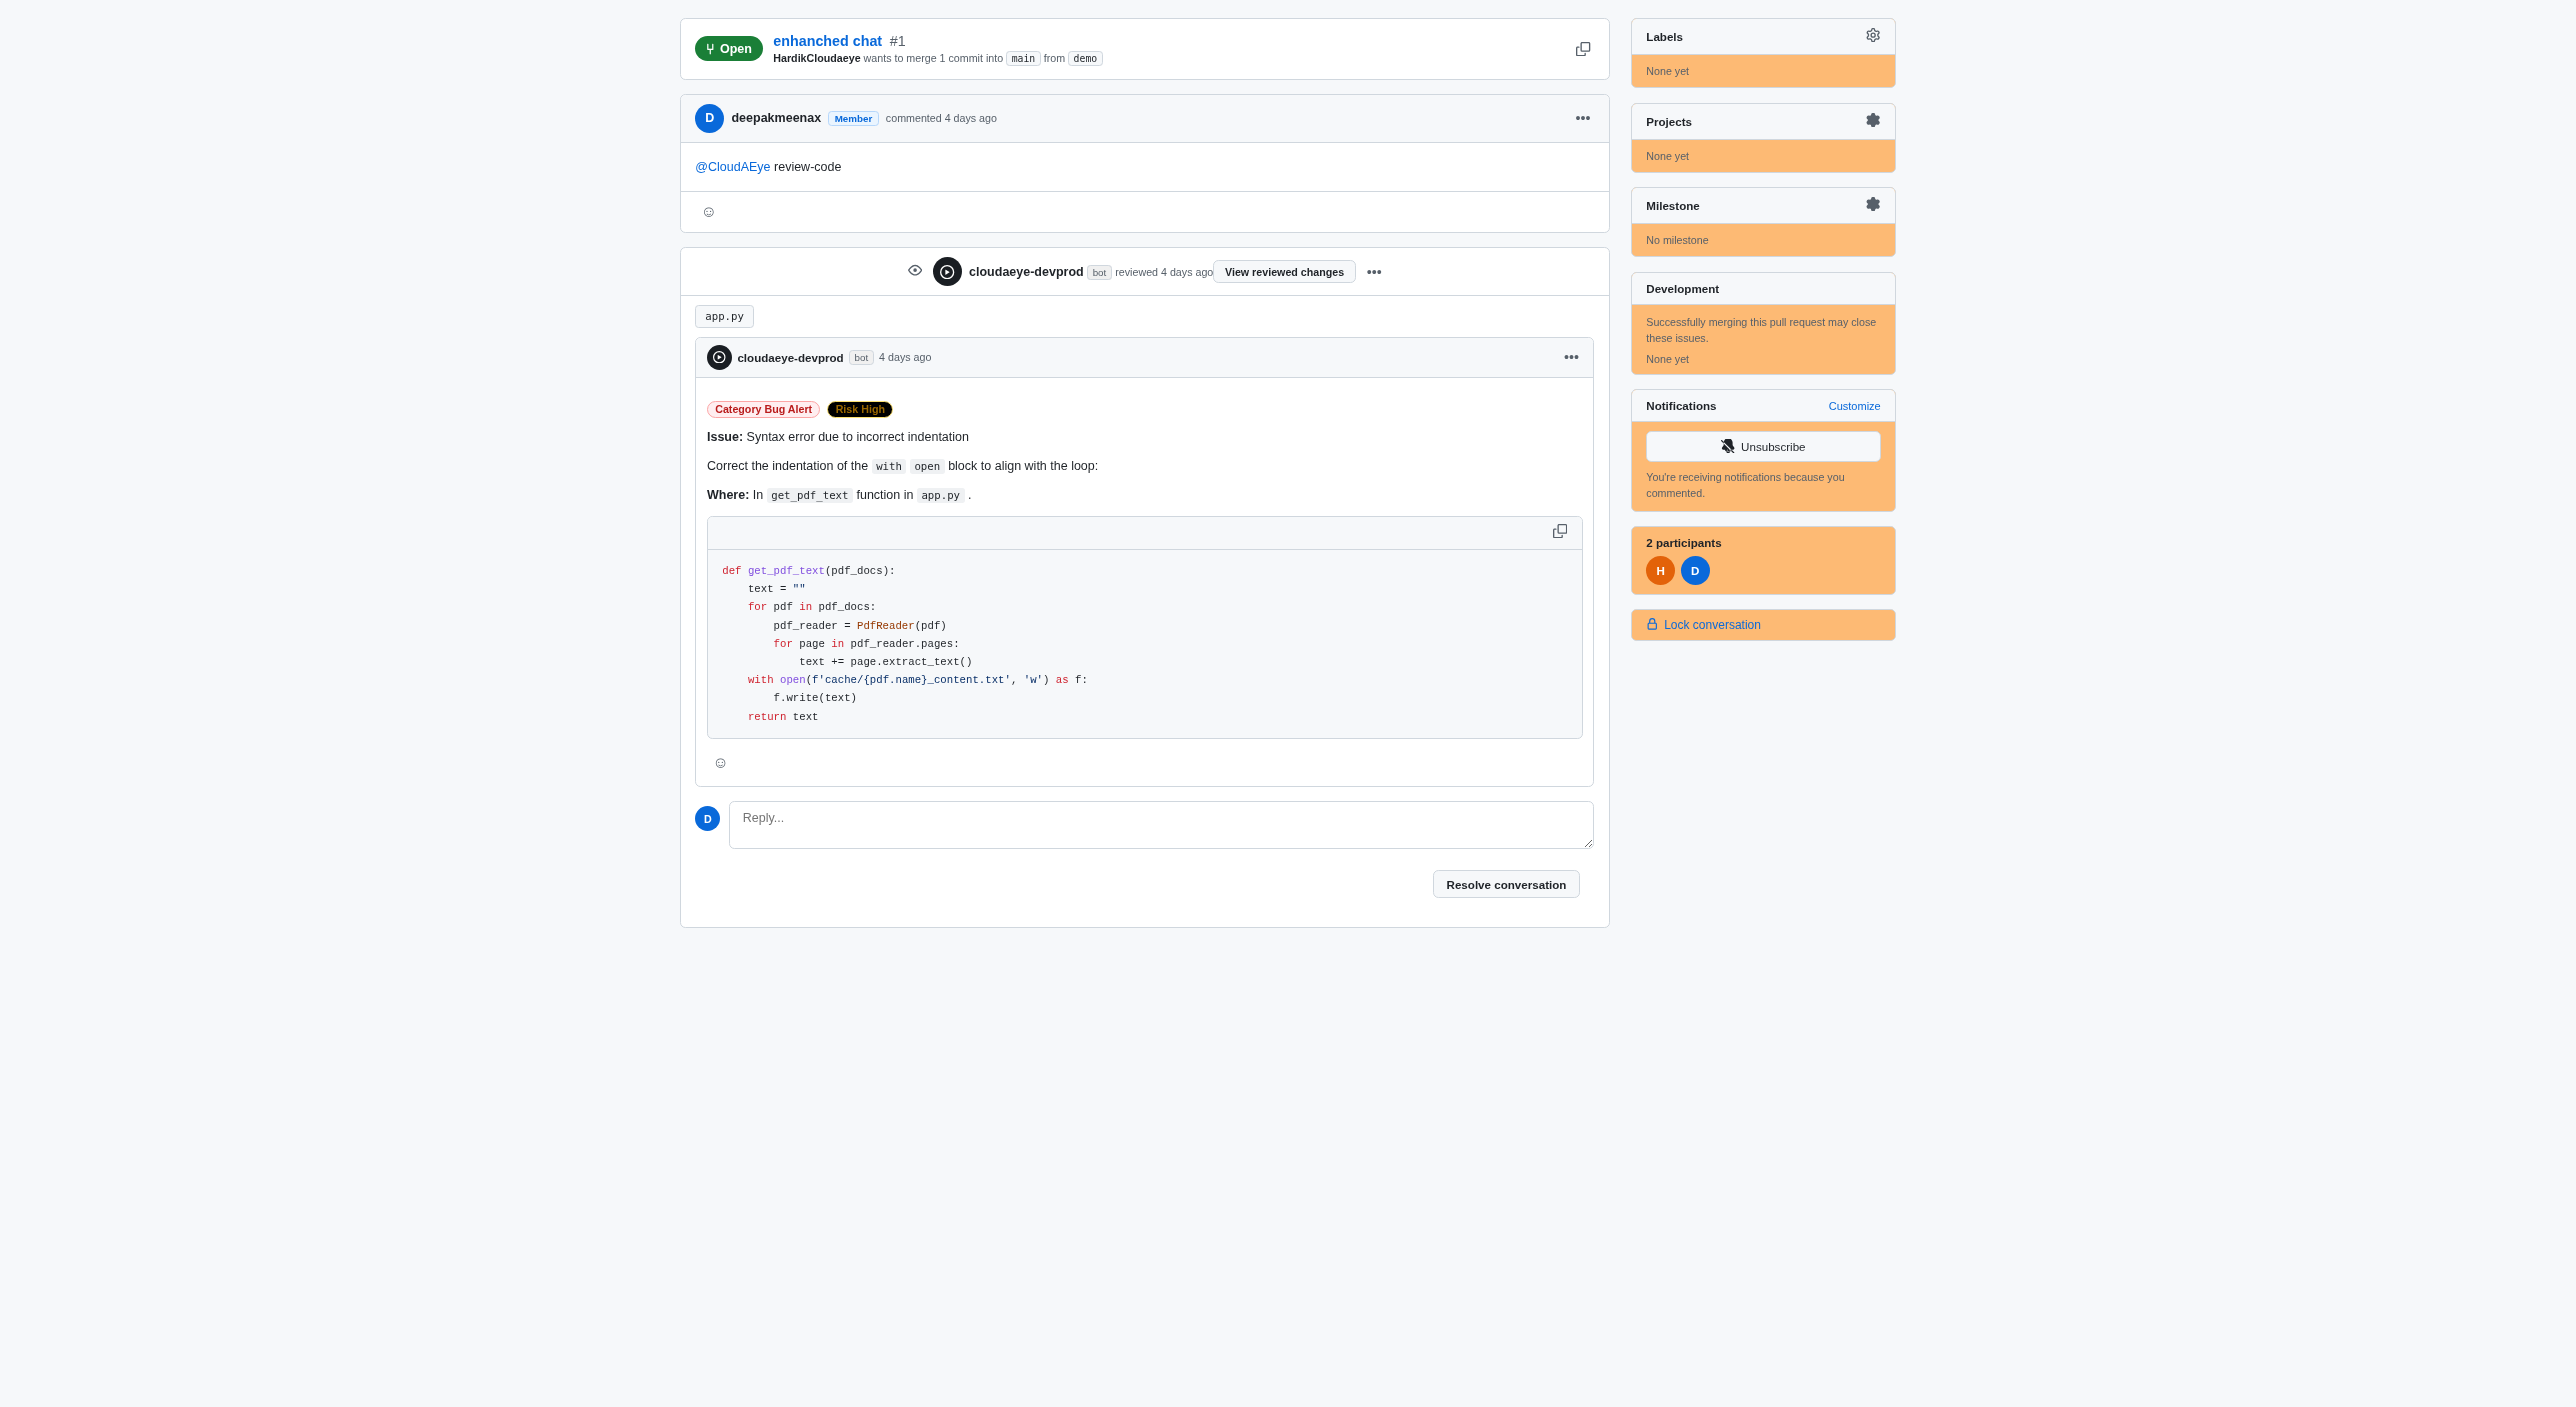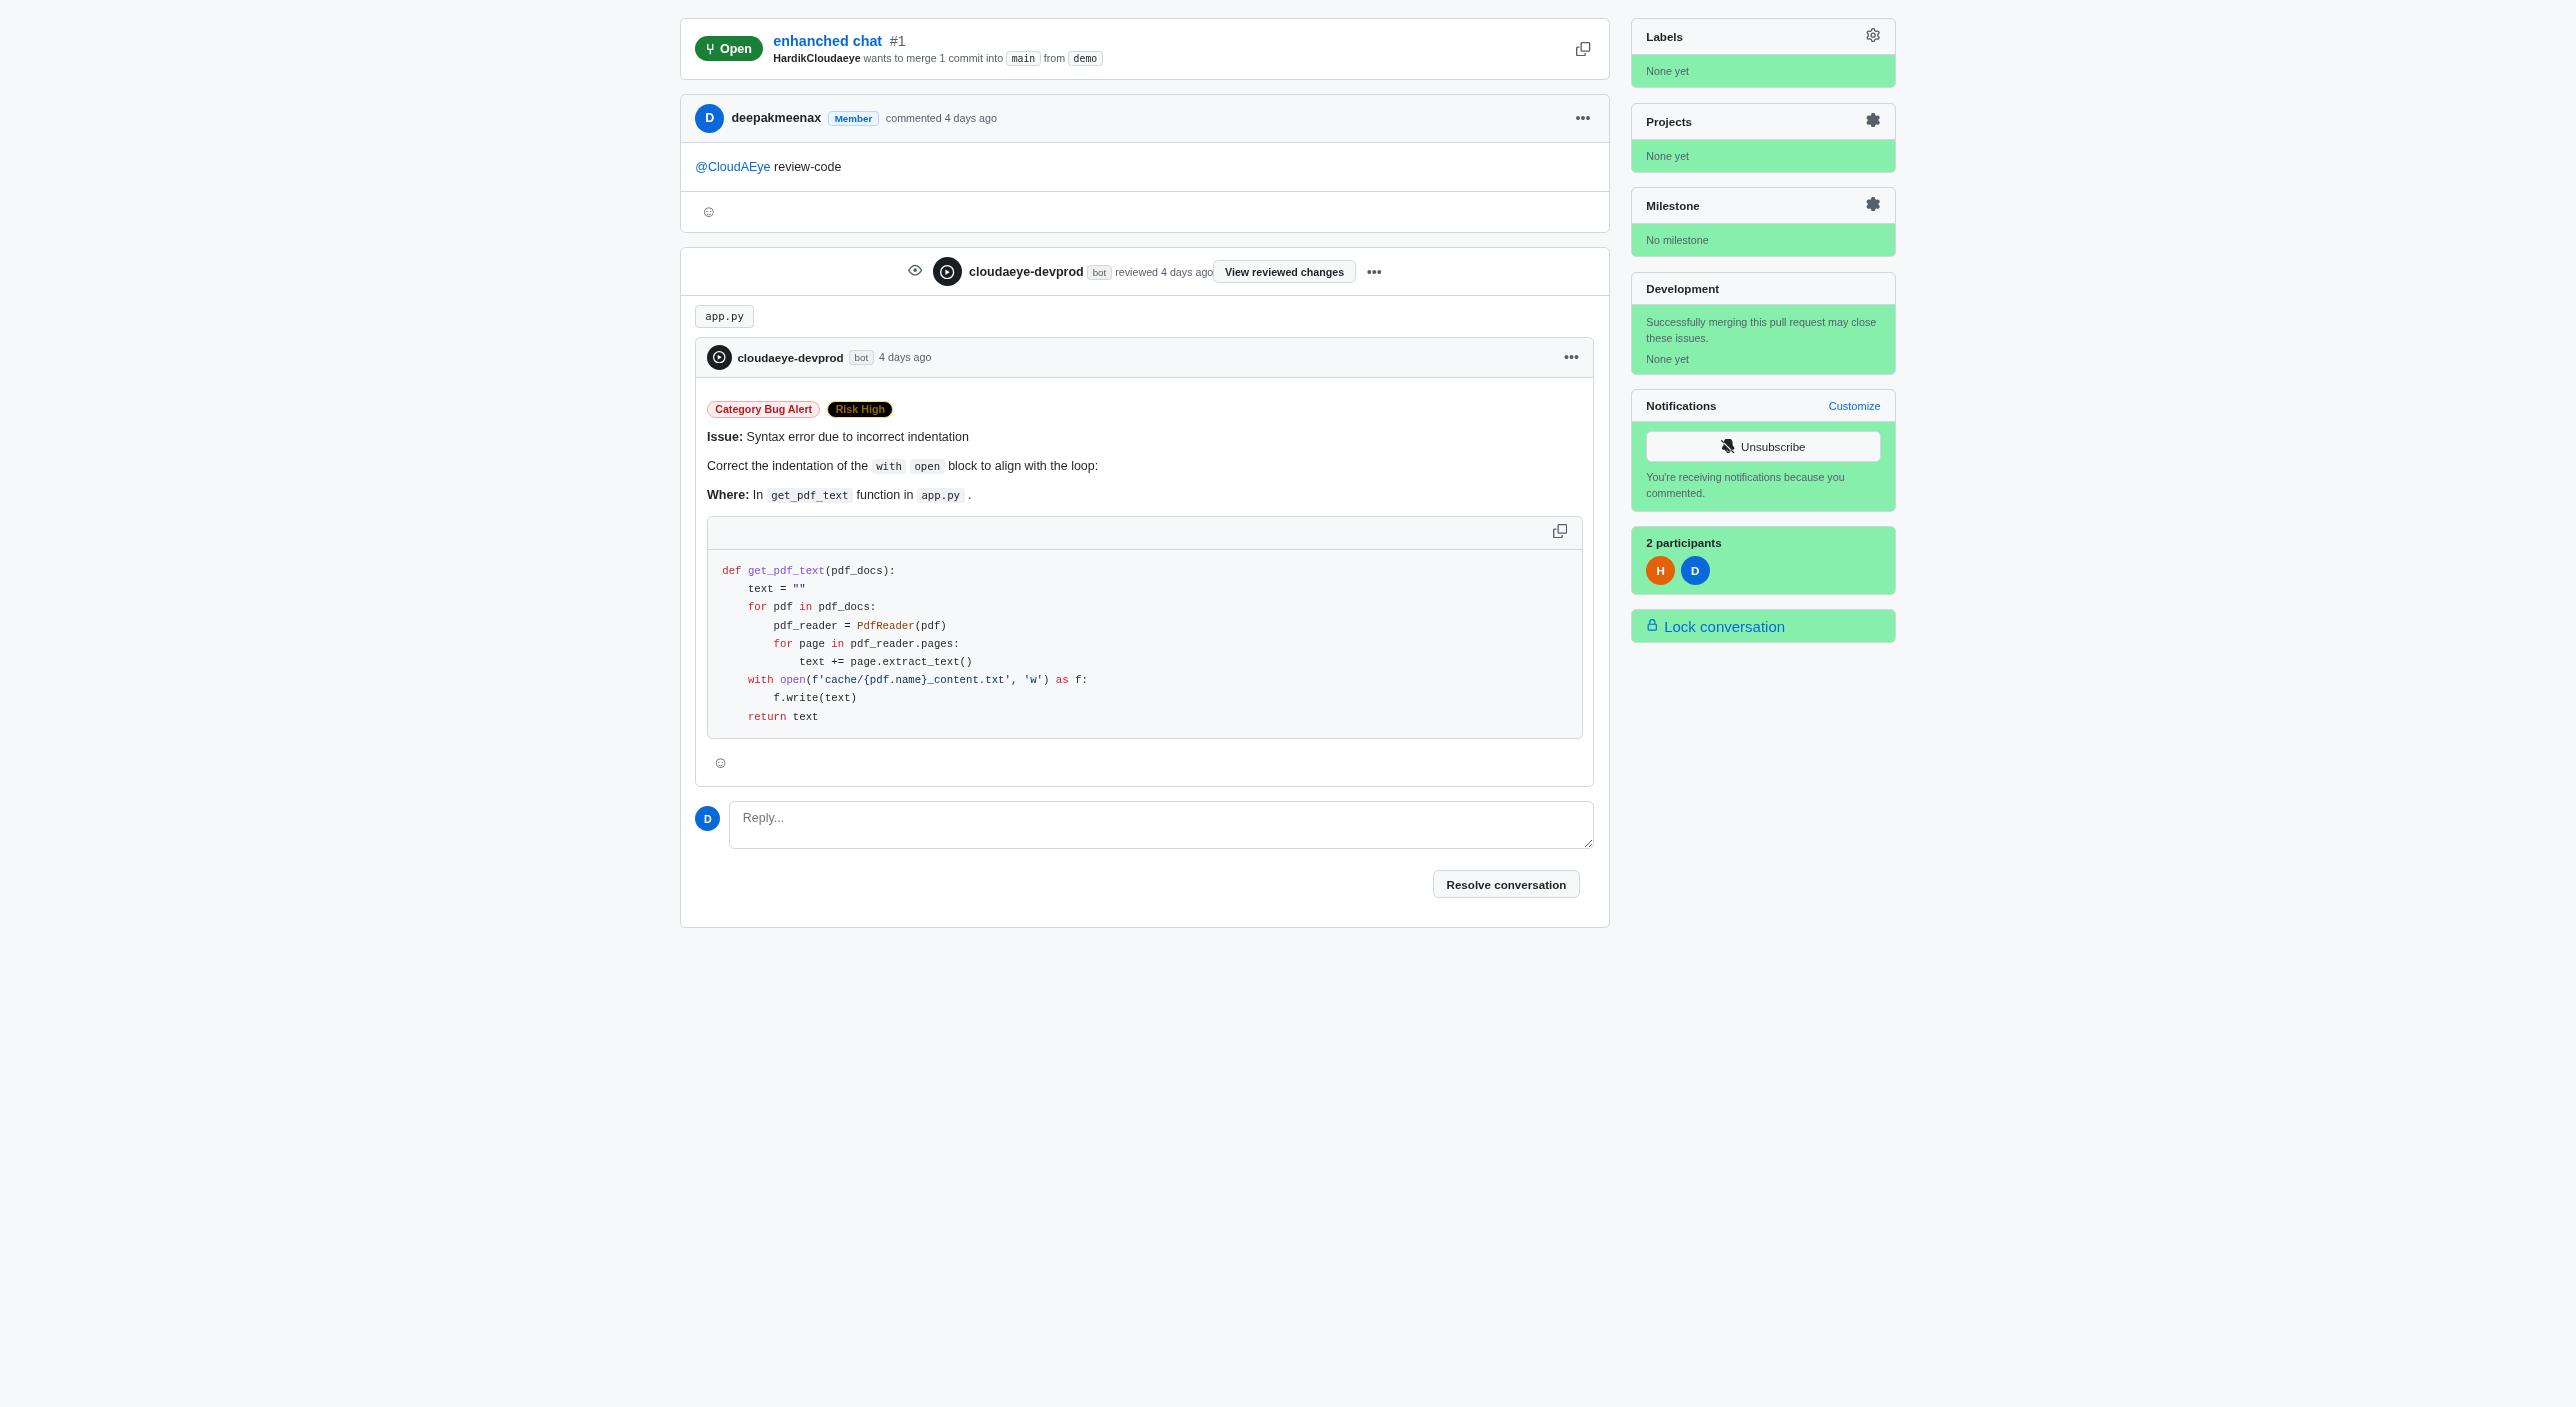--- a/index.html
+++ b/index.html
@@ -389,21 +389,21 @@
       font-size: 11.6px;
       font-weight: 600;
       cursor: pointer;
       color: #1f2328;
     }
 
     
     .sidebar-section {
       border: 0.9px solid #d0d7de;
       border-radius: 5.4px;
-      background: #86efac;
+      background: #fdba74;
       margin-bottom: 14.3px;
       overflow: hidden;
     }
 
     .sidebar-section-header {
       display: flex;
       align-items: center;
       justify-content: space-between;
       padding: 9px 14.3px;
       border-bottom: 0.9px solid #d0d7de;
@@ -480,21 +480,21 @@
 
     
     .lock-conversation-btn {
       display: flex;
       align-items: center;
       gap: 5.4px;
       background: none;
       border: none;
       cursor: pointer;
       color: #0969da;
-      font-size: 15px;
+      font-size: 12px;
       padding: 7.2px 14.3px;
     }
 
     .avatar-blue {
       background: #0969da;
     }
 
     .bot-avatar {
       width: 29px;
       height: 29px;

